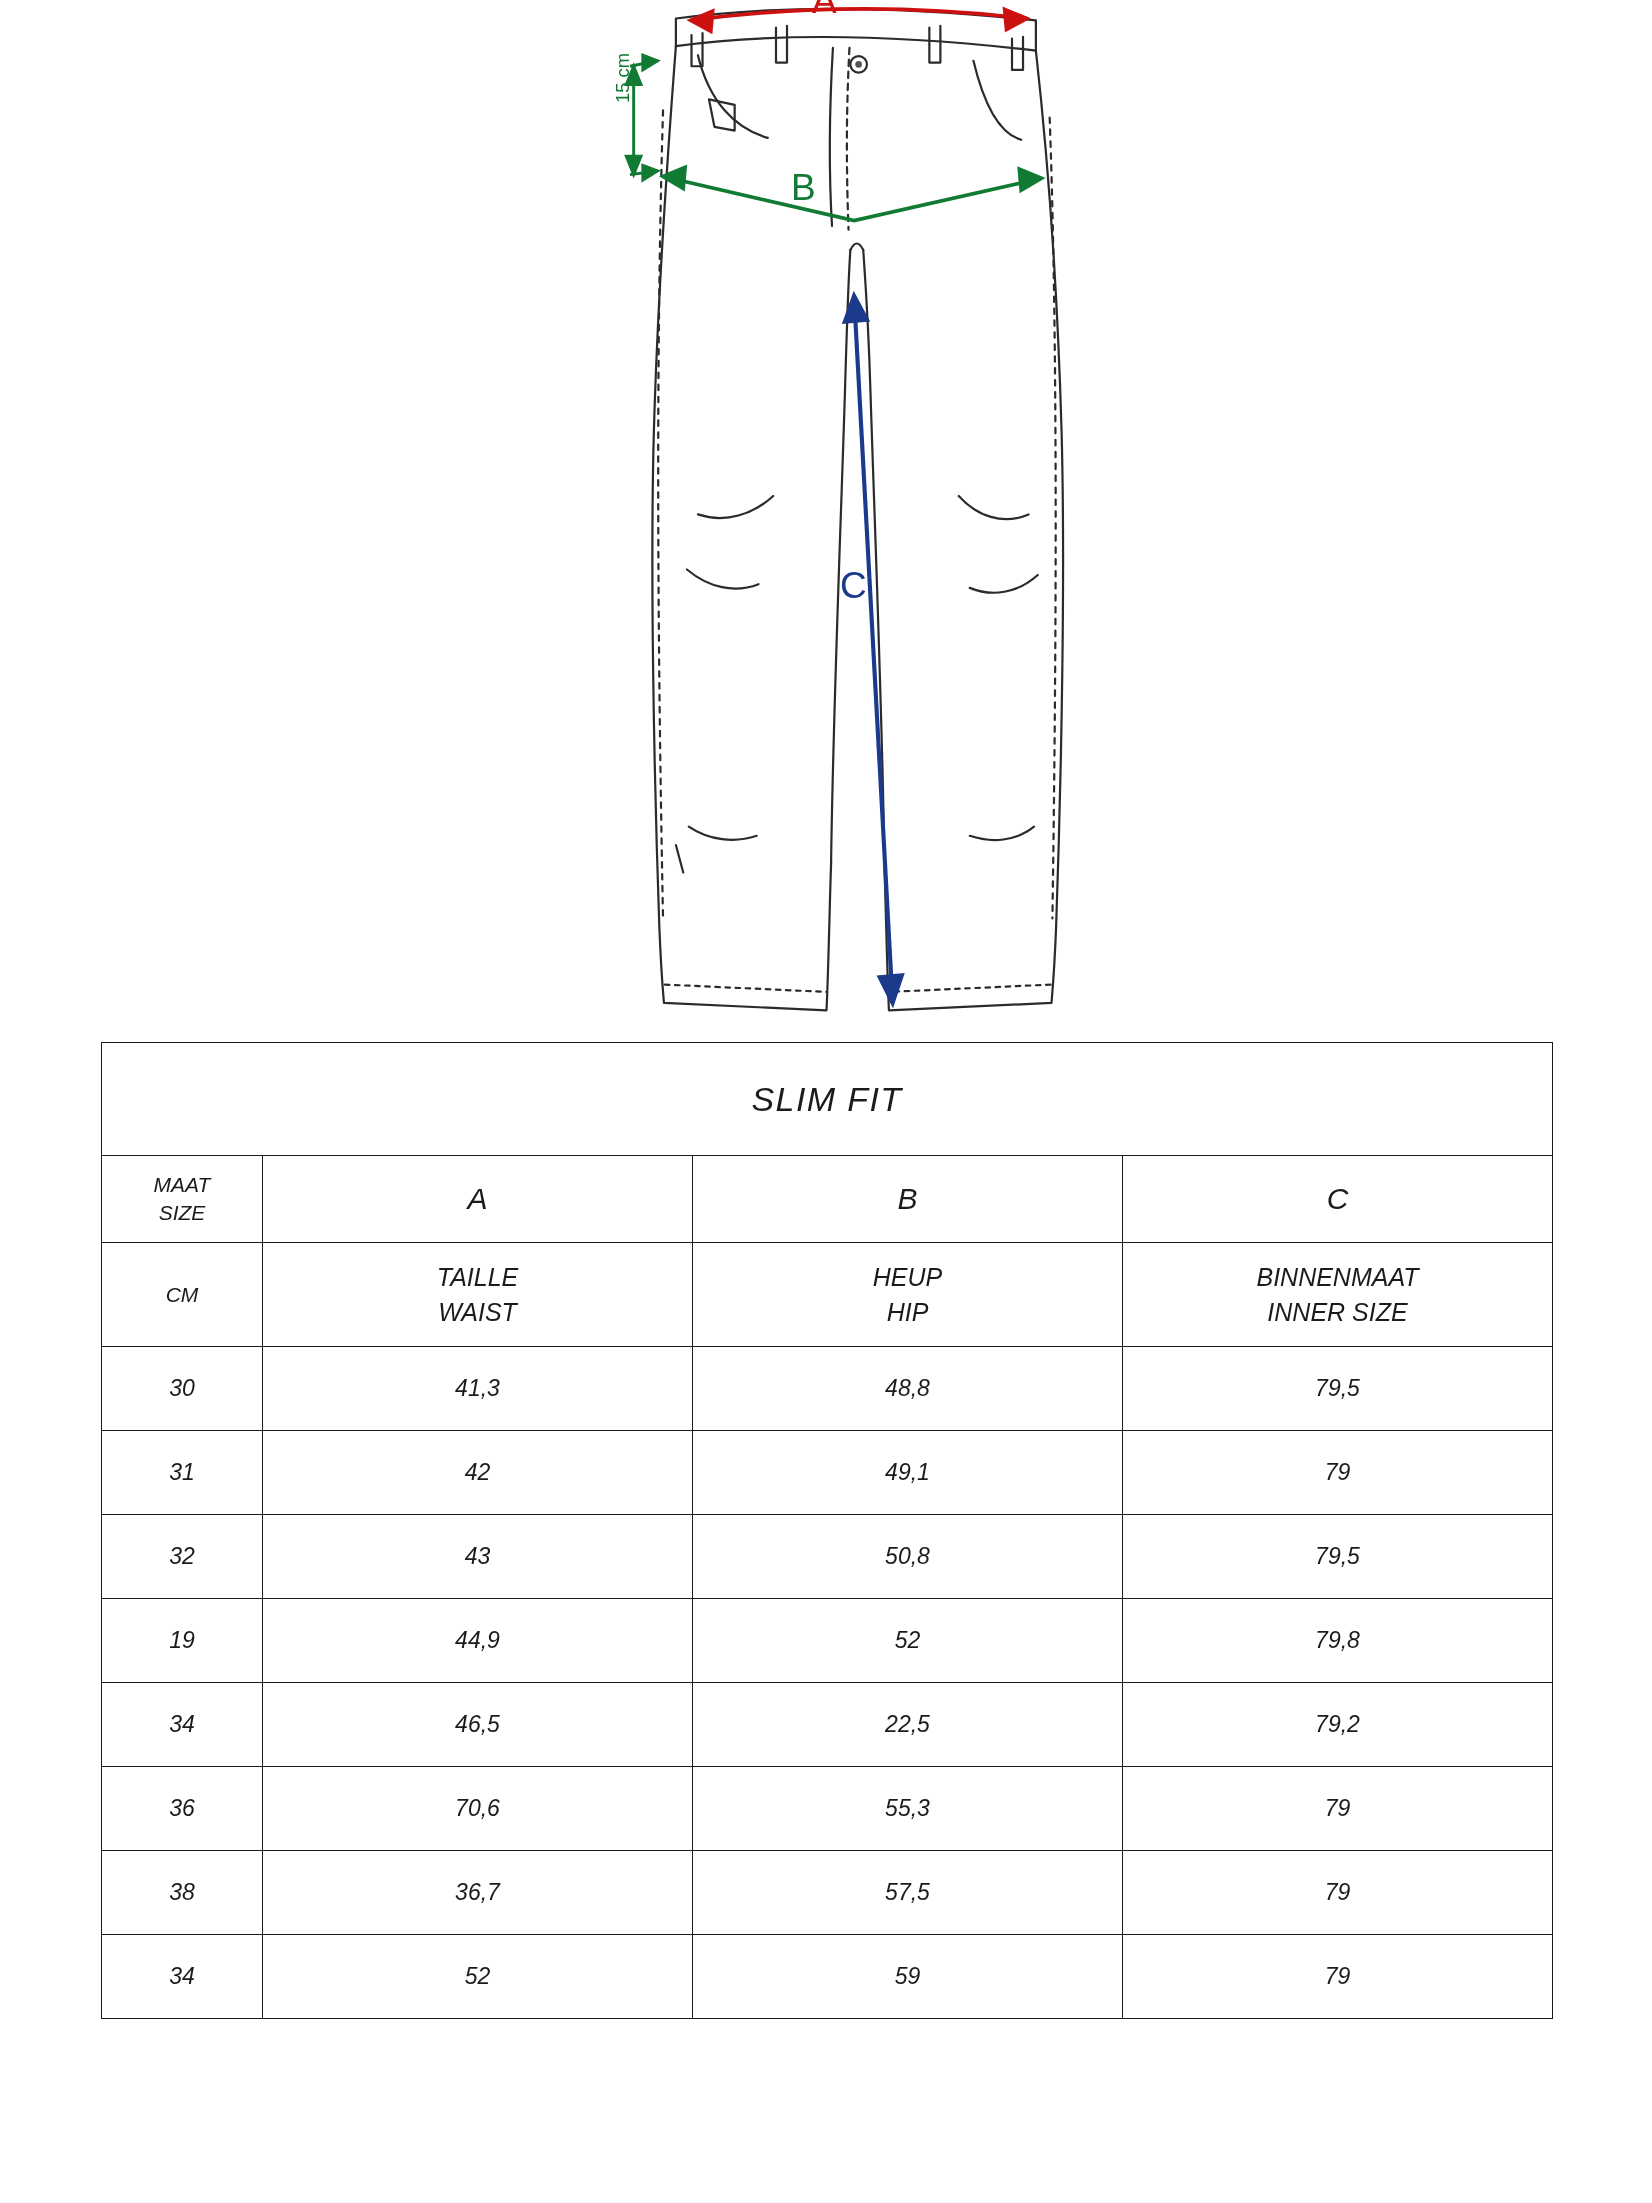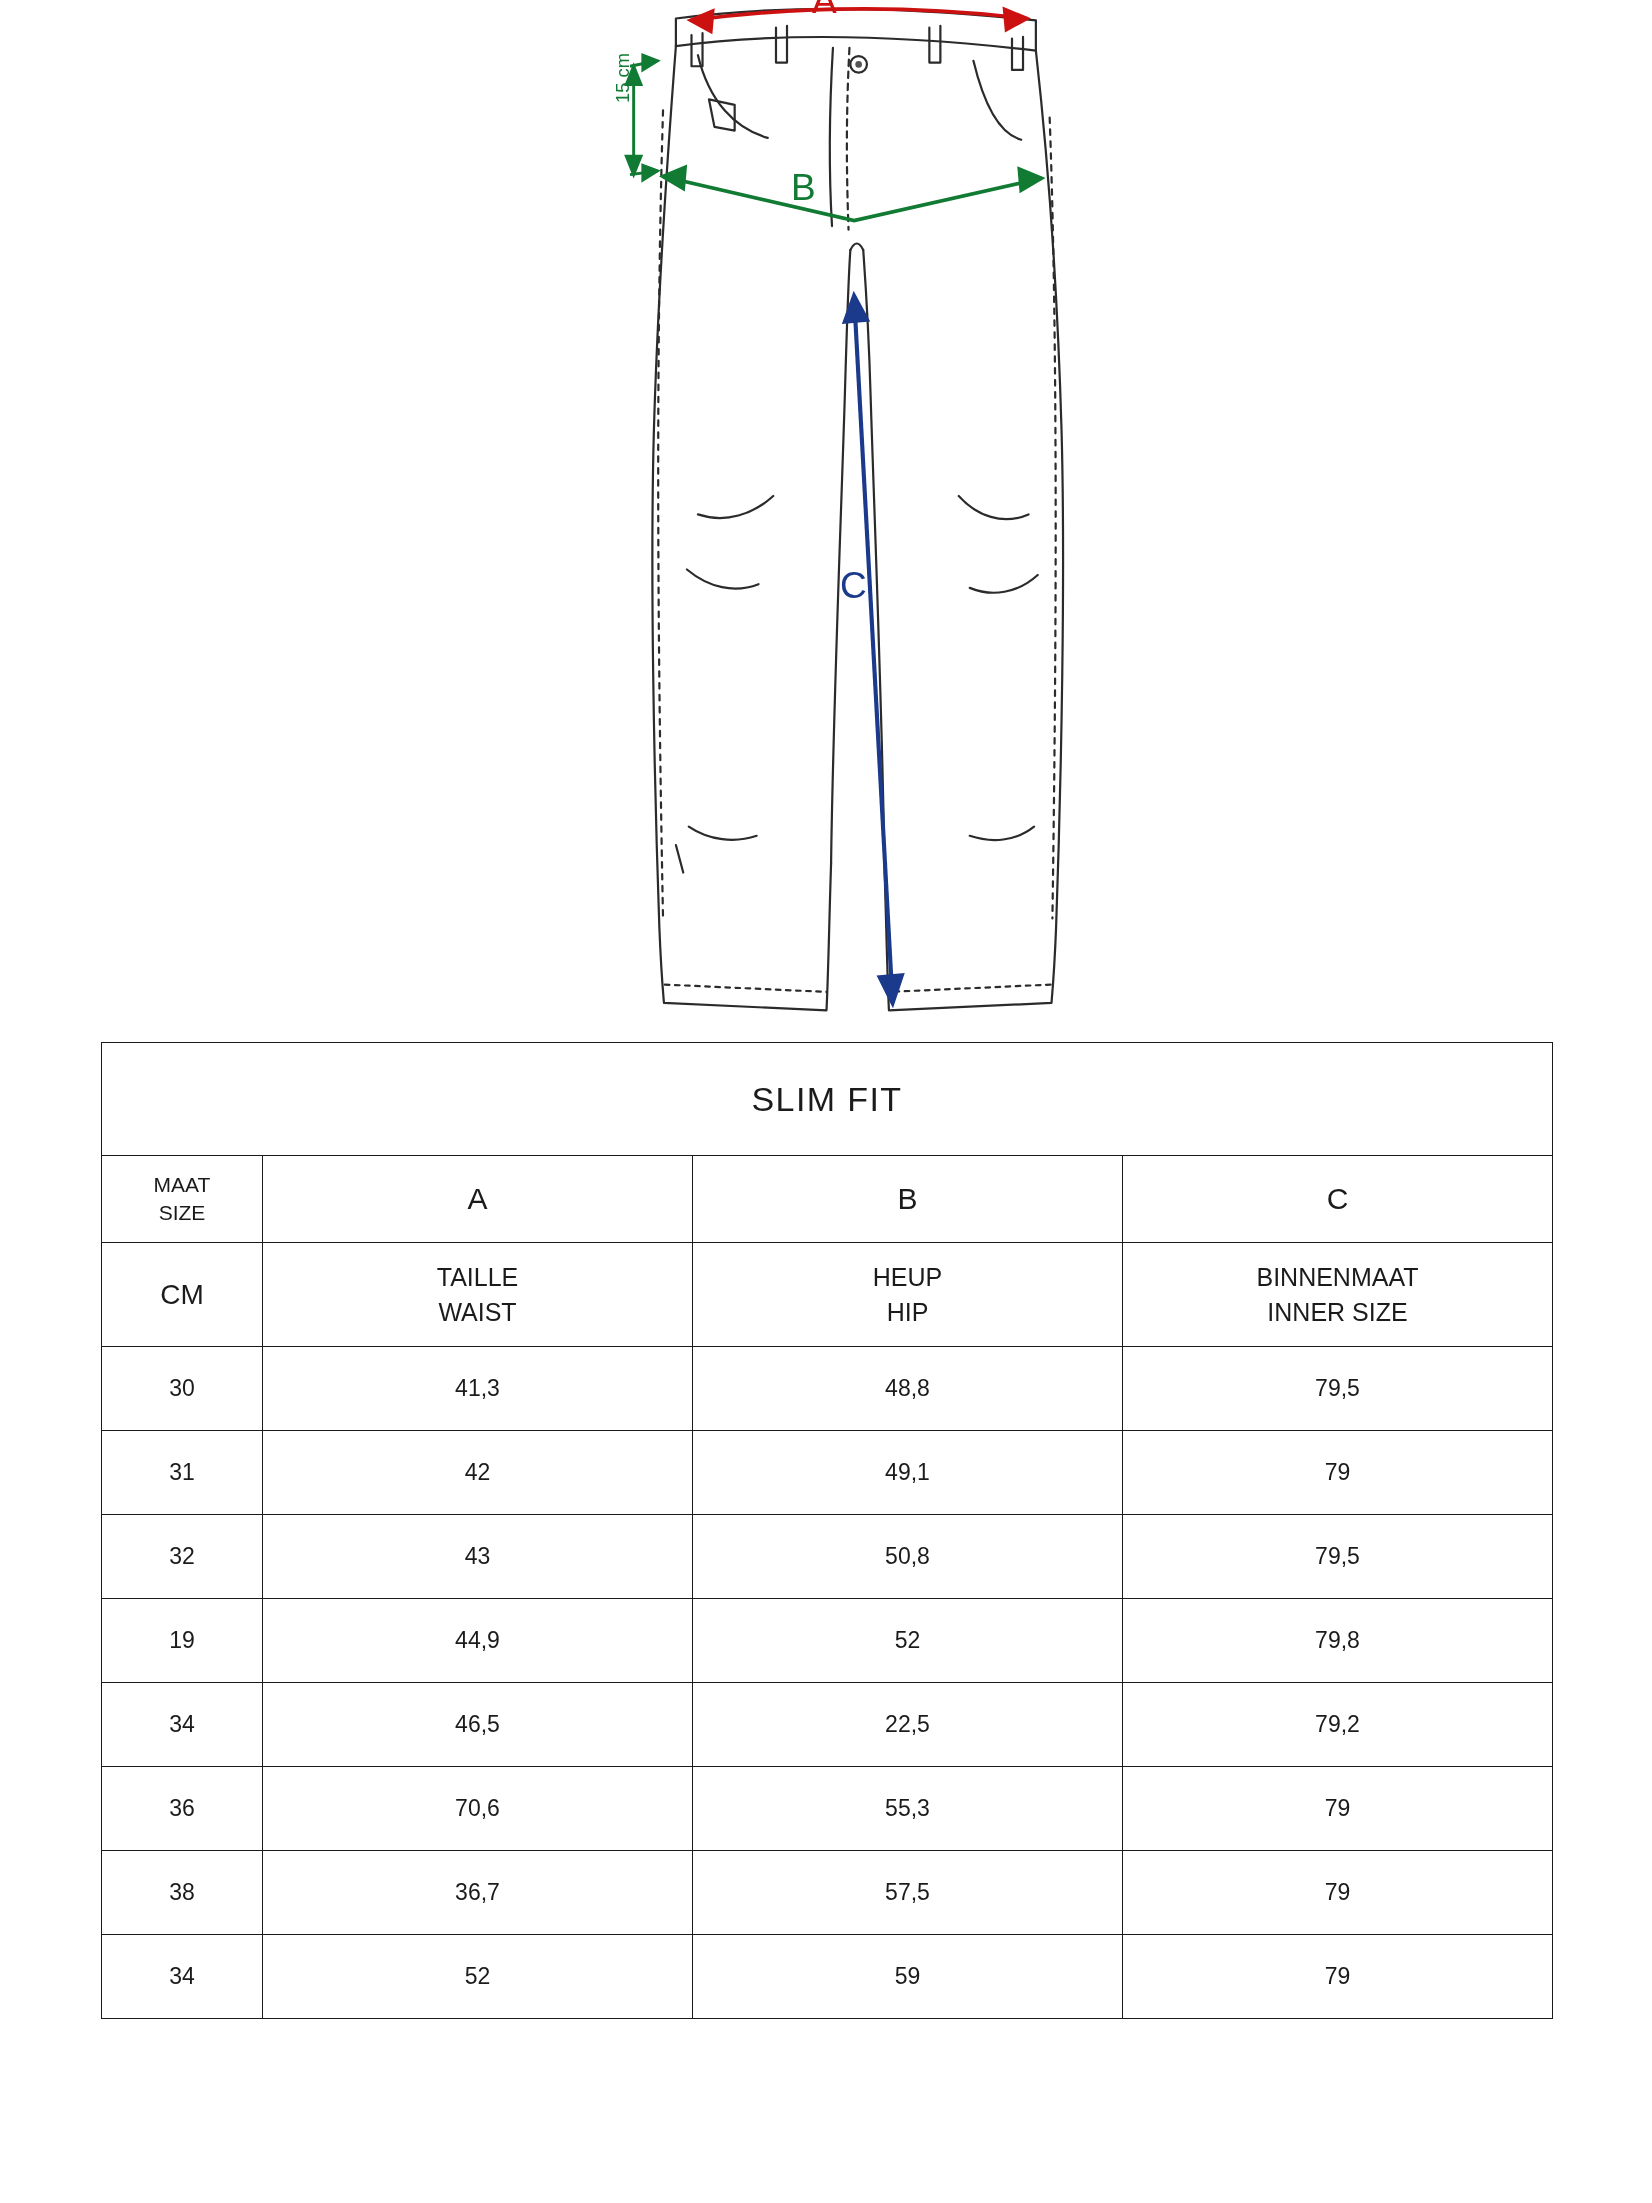--- a/index.html
+++ b/index.html
@@ -66,20 +66,21 @@
     transform-origin: left top;
     white-space: nowrap;
   }
 
   
   .table-wrap {
     position: absolute;
     left: 101px;
     top: 1042px;
     width: 1451px;
+    font-style: italic;
   }
   table.size-table {
     border-collapse: collapse;
     width: 100%;
     table-layout: fixed;
   }
   table.size-table td, table.size-table th {
     border: 1.8px solid #1b1b1b;
     text-align: center;
     vertical-align: middle;
@@ -101,21 +102,21 @@
   }
   .hdr-a { color: #cc1111; }
   .hdr-b { color: #117a33; }
   .hdr-c { color: #1b3a8c; }
   .hdr-maat {
     font-size: 21px;
     line-height: 1.35;
     padding: 14.7px 0;
   }
   .hdr-cm {
-    font-size: 28px;
+    font-size: 21px;
     padding: 18.4px 0;
   }
   .hdr-sub {
     font-size: 25px;
     line-height: 1.4;
     padding: 16.5px 0;
   }
   .data-cell {
     font-size: 23px;
     padding: 24px 0;

